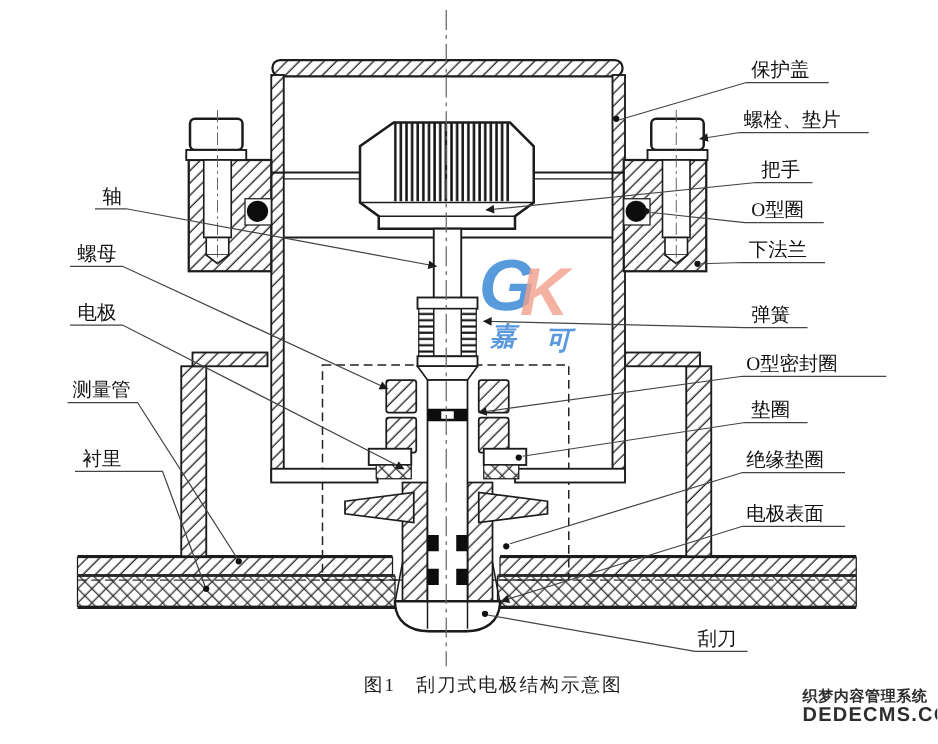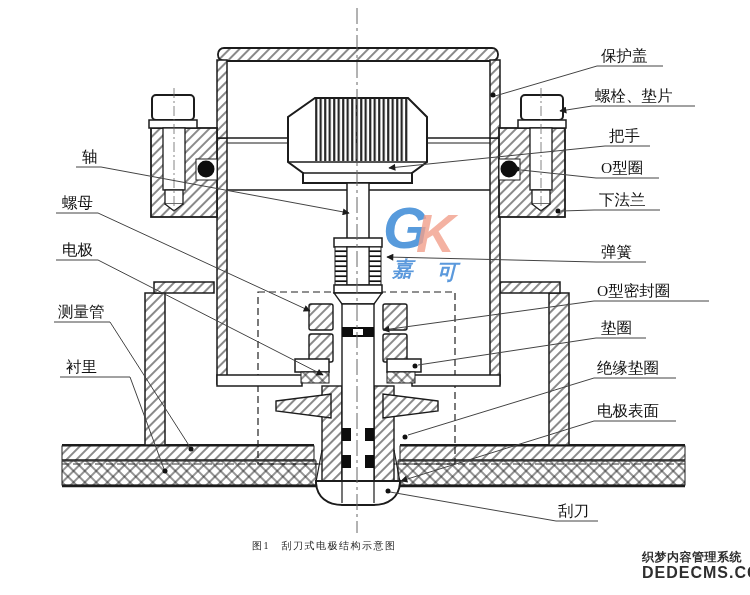--- a/index.html
+++ b/index.html
@@ -1,21 +1,21 @@
 <!DOCTYPE html>
 <html><head>
 <meta charset="utf-8">
 <style>
   html,body{margin:0;padding:0;background:#fff;}
   #stage{position:relative;width:750px;height:595px;background:#fff;overflow:hidden;
          font-family:"Liberation Serif","DejaVu Serif",serif;}
   #schematic{position:absolute;left:0;top:0;}
   .svg-label{font-family:"Liberation Serif","DejaVu Serif",serif;font-size:15.5px;fill:#111;}
-  .cap{position:absolute;left:252px;top:539px;width:246px;text-align:left;
-       font-size:10px;letter-spacing:1.5px;color:#1d1d1d;}
+  .cap{position:absolute;left:252px;top:539px;width:246px;text-align:right;
+       font-size:15px;letter-spacing:1.5px;color:#1d1d1d;}
   .wm-toutiao{position:absolute;left:494px;top:553px;white-space:nowrap;
        font-family:"Liberation Sans","DejaVu Sans",sans-serif;
        font-weight:800;font-size:19px;letter-spacing:2px;color:#141414;
        text-shadow:-1px -1px 0 #fff,1px -1px 0 #fff,-1px 1px 0 #fff,1px 1px 0 #fff,0 2px 0 #fff;}
   .wm-dede{position:absolute;left:642px;top:551px;width:108px;line-height:1.1;
        font-family:"Liberation Sans","DejaVu Sans",sans-serif;color:#2e2e2e;
        text-shadow:-1px -1px 0 #fff,1px -1px 0 #fff,-1px 1px 0 #fff,1px 1px 0 #fff;}
   .wm-dede .l1{font-weight:700;font-size:12px;letter-spacing:0.5px;white-space:nowrap;}
   .wm-dede .l2{font-weight:800;font-size:16px;letter-spacing:1px;white-space:nowrap;}
   .logo-g{font:italic 800 58px "Liberation Sans","DejaVu Sans",sans-serif;opacity:.85;}

